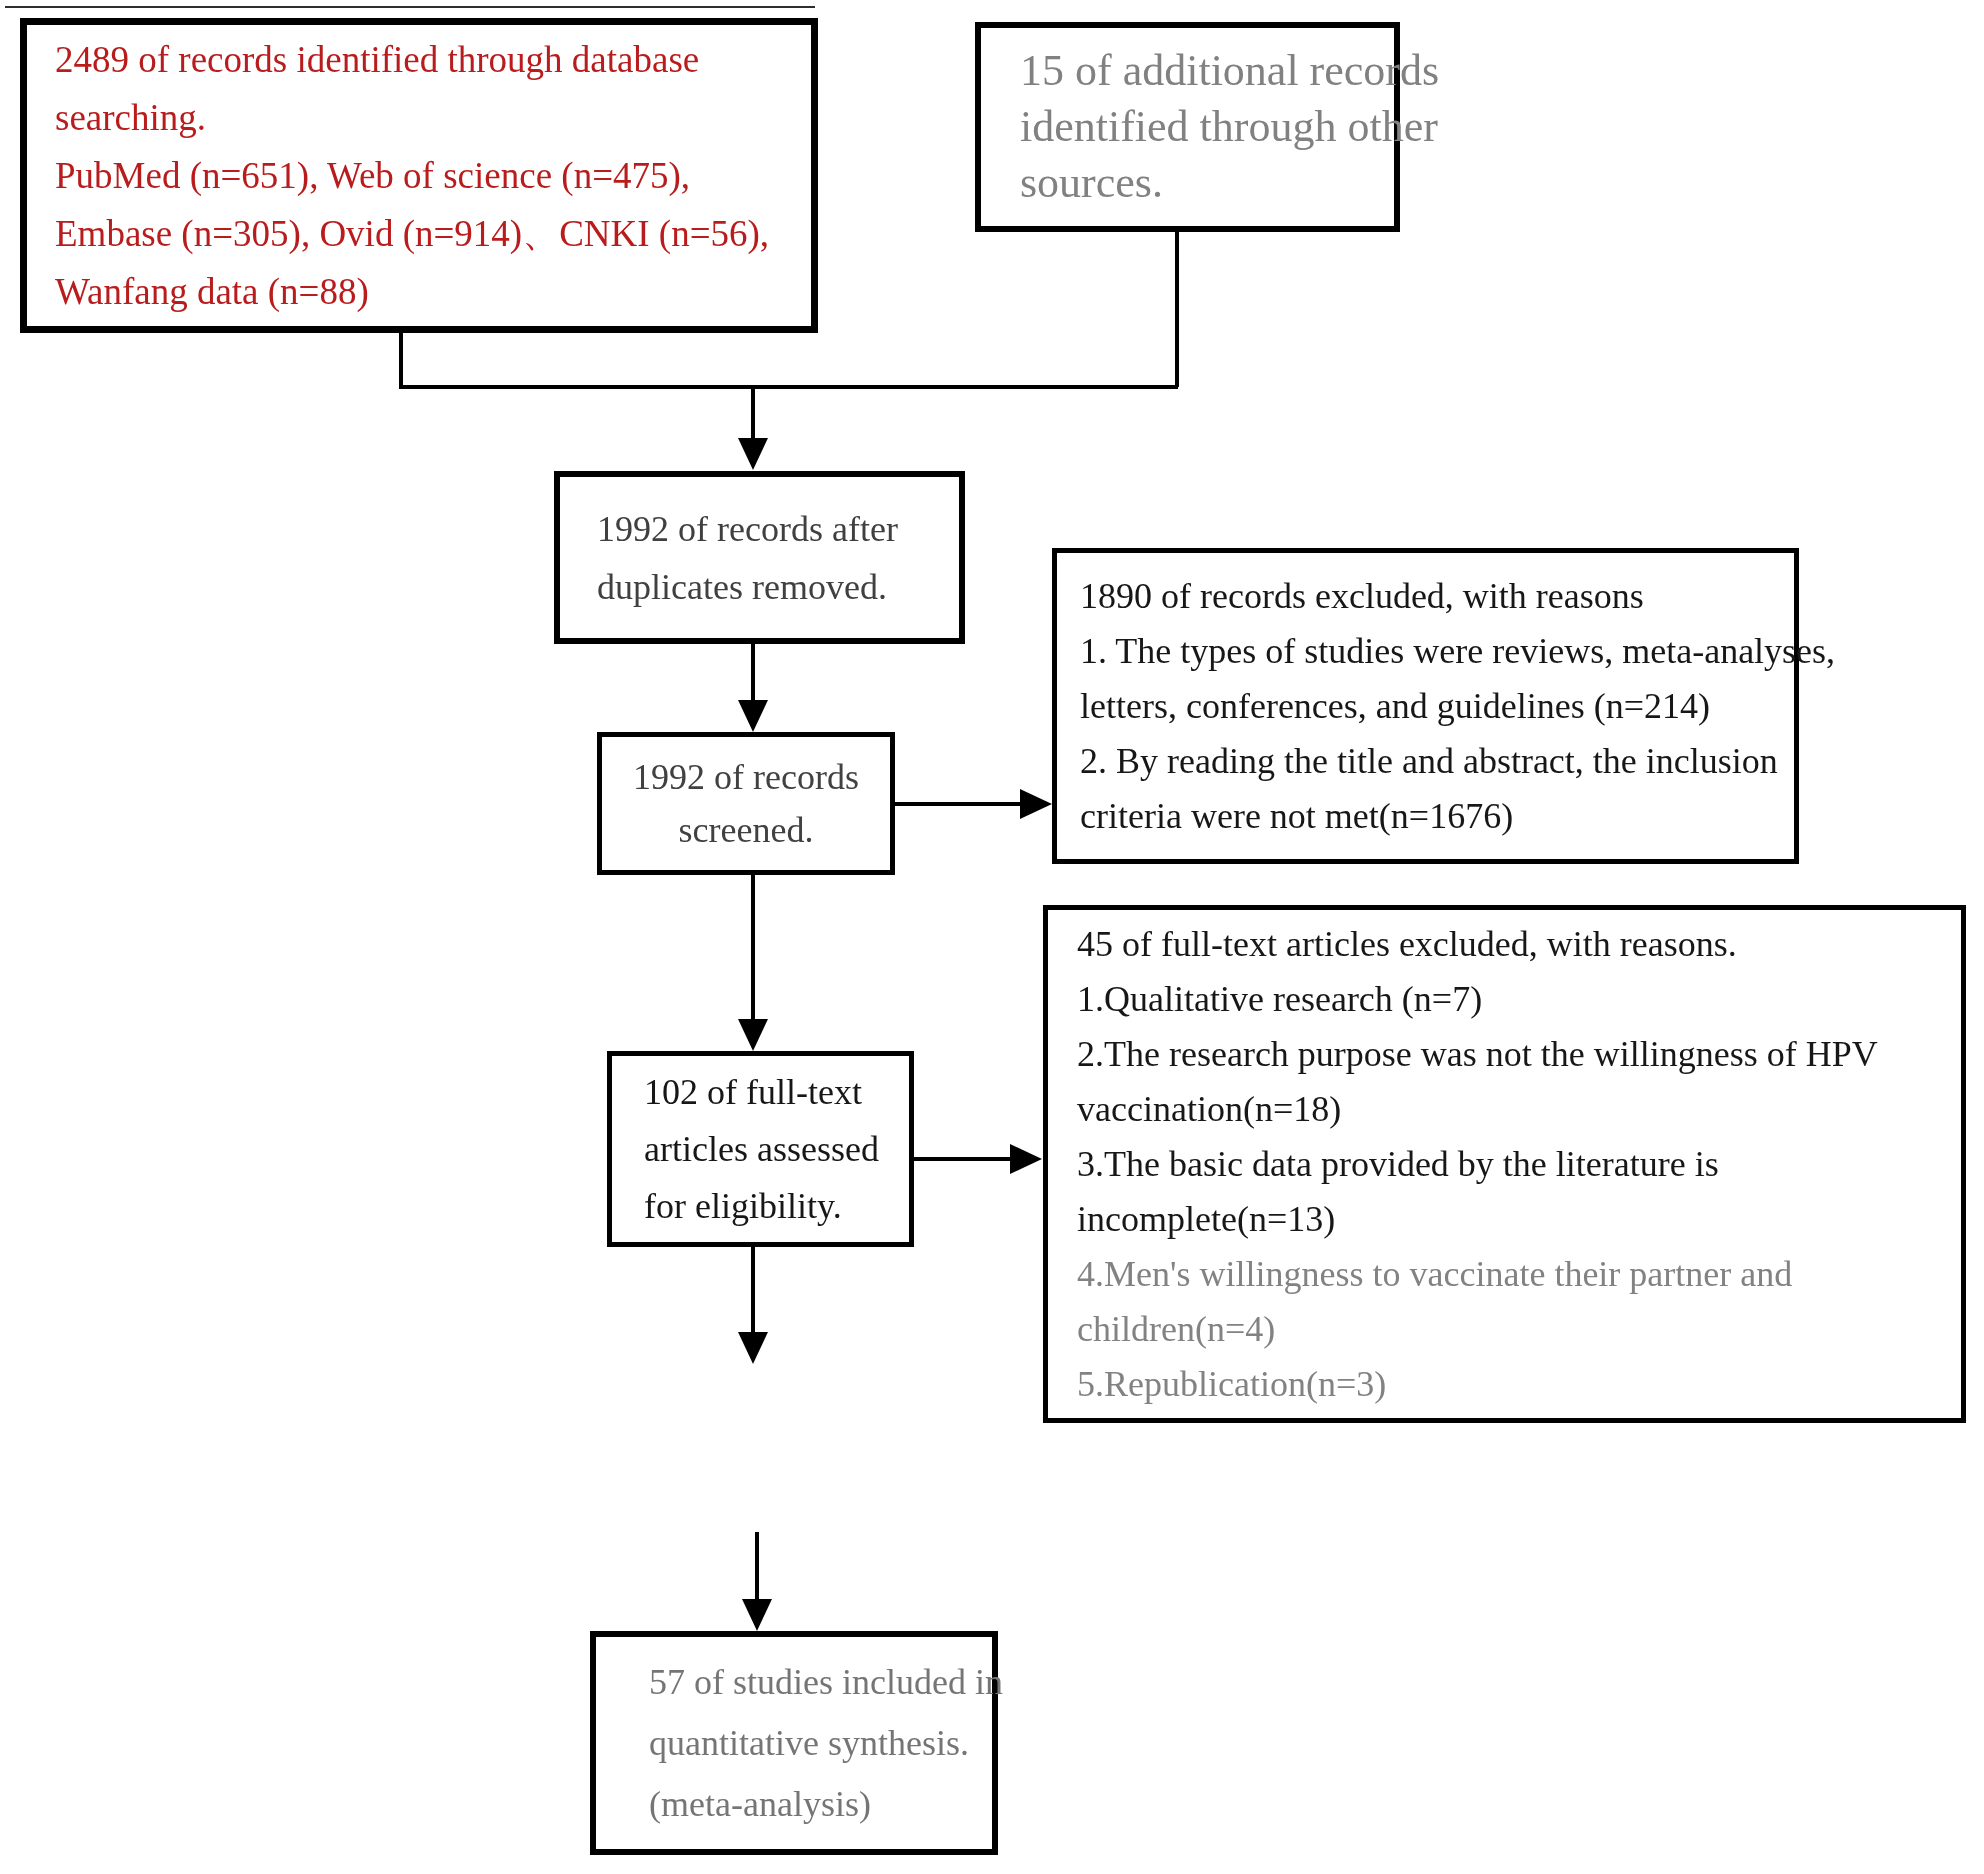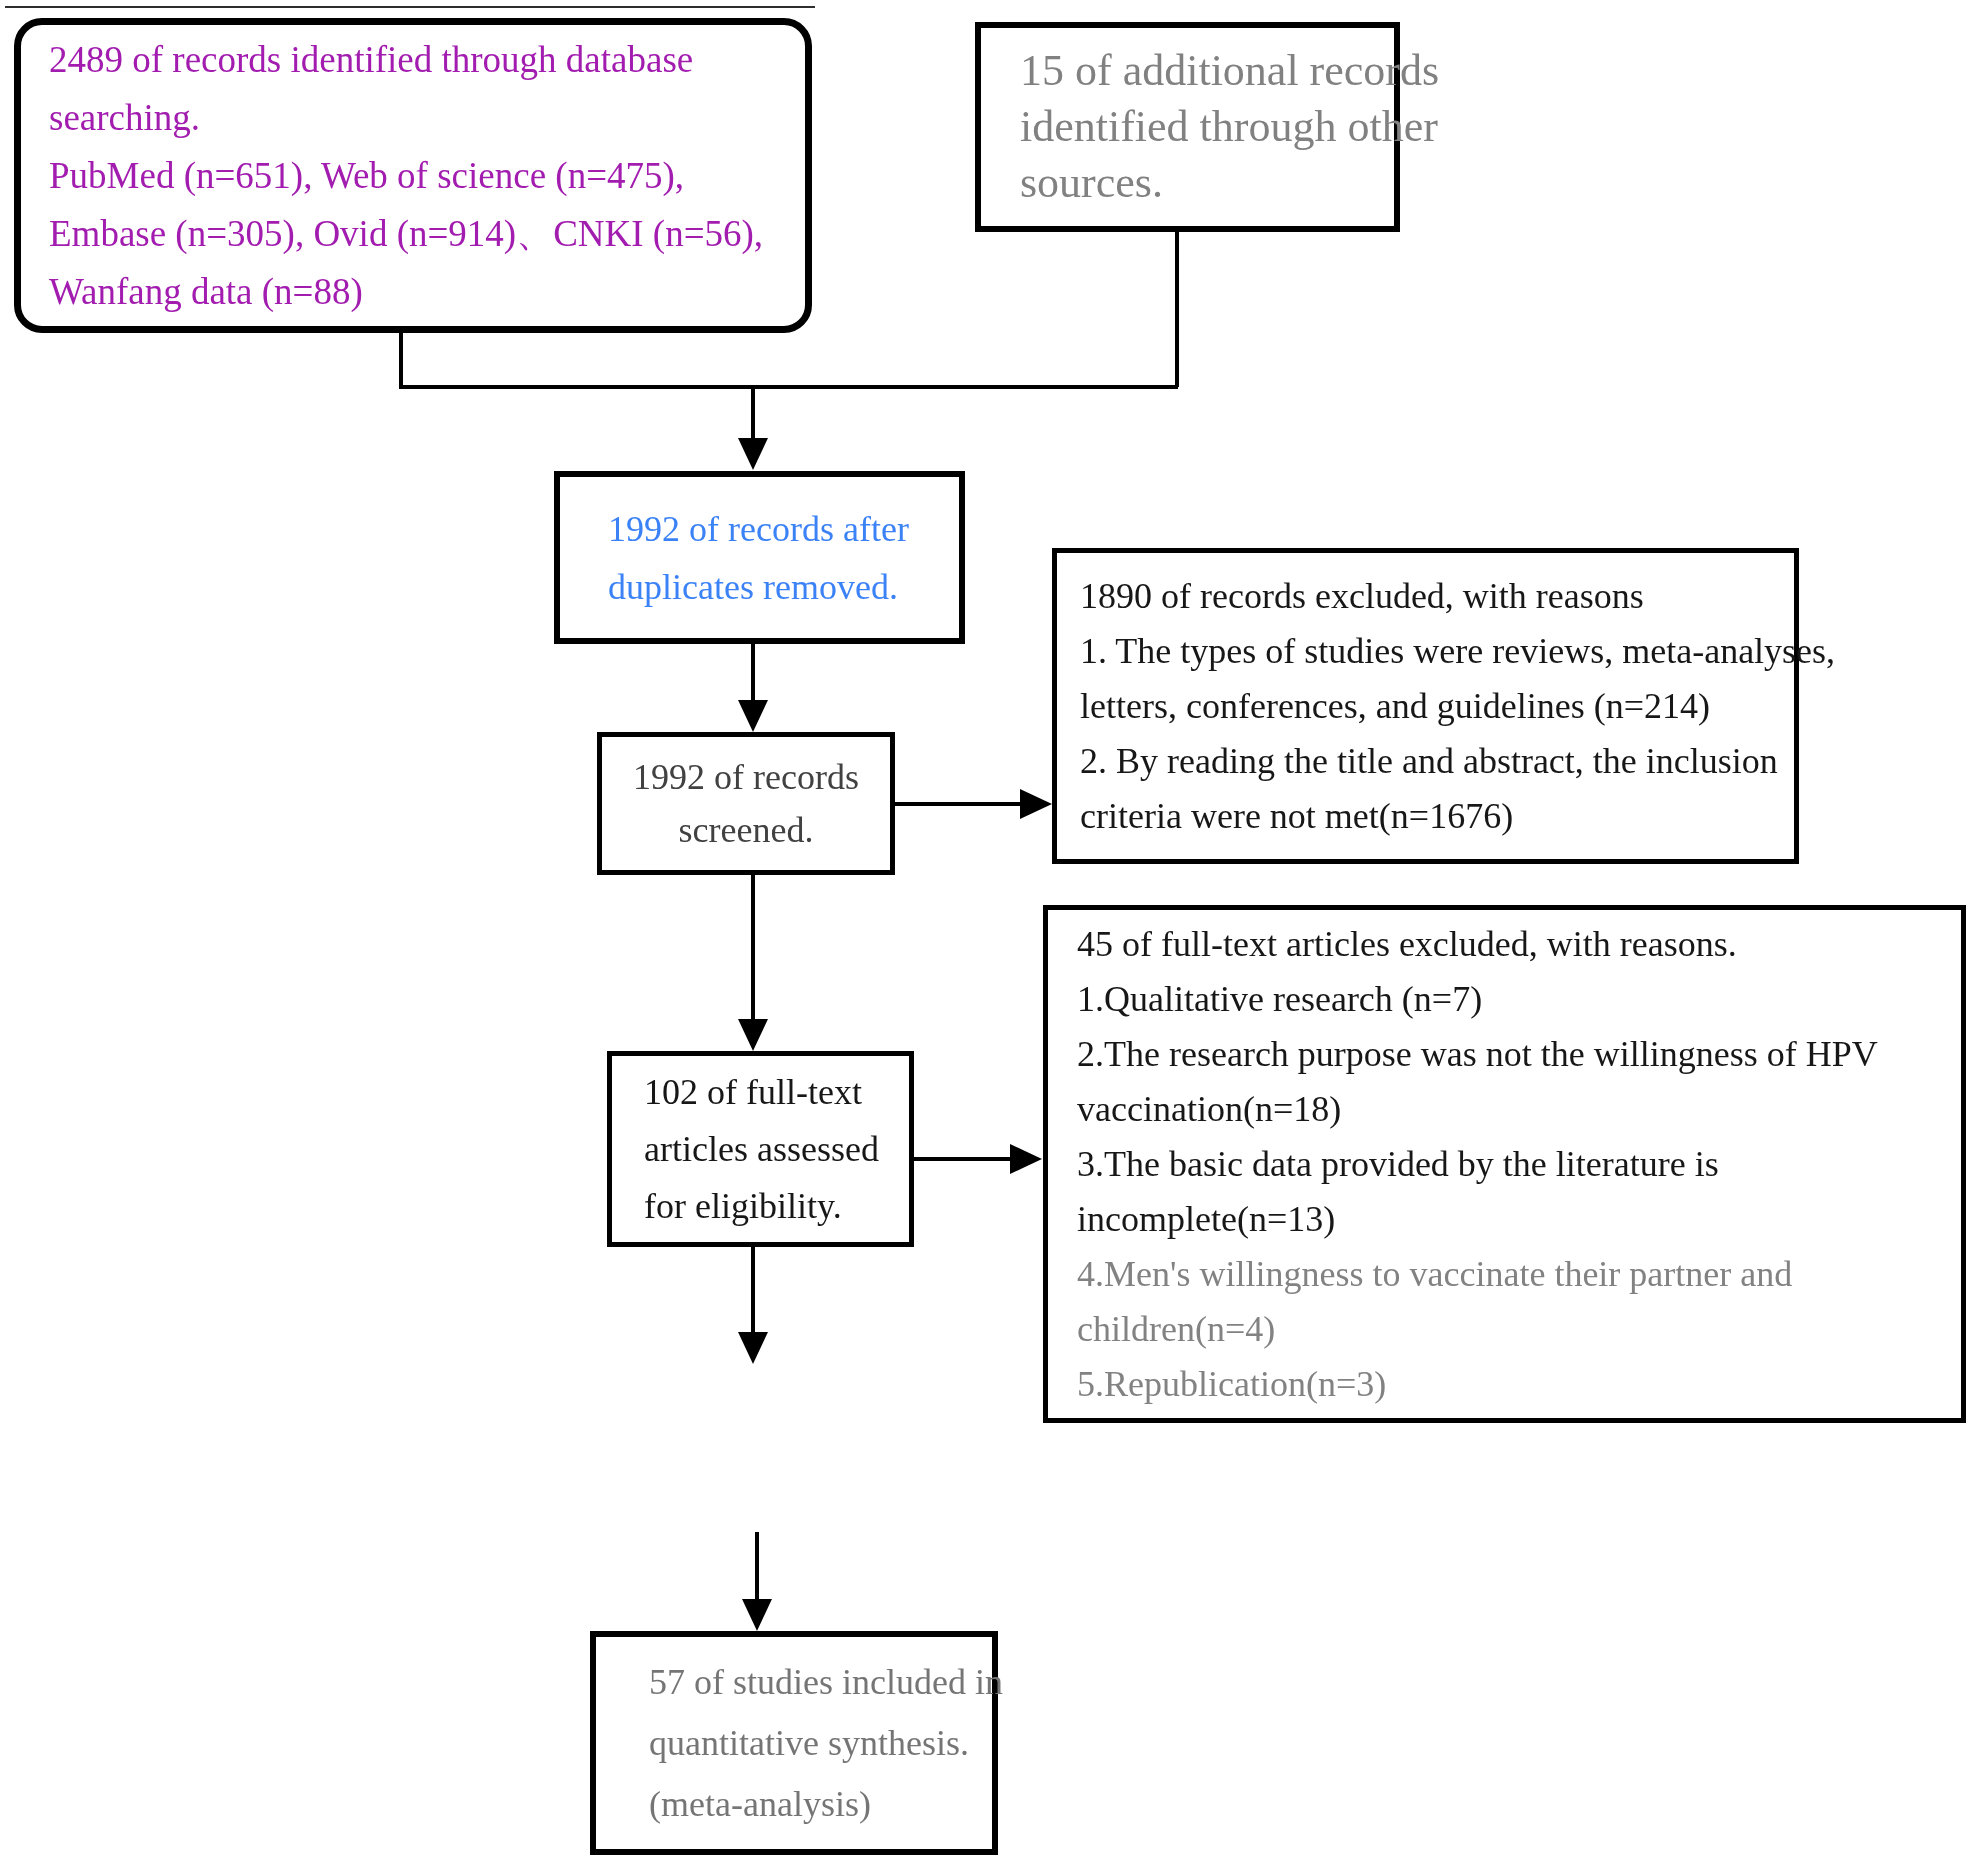--- a/index.html
+++ b/index.html
@@ -6,23 +6,23 @@
   #canvas{
     position:relative;width:1985px;height:1874px;background:#ffffff;
     font-family:"Liberation Serif","DejaVu Serif",serif;color:#1a1a1a;overflow:hidden;
   }
   .box{
     position:absolute;box-sizing:border-box;background:#ffffff;border:5.8px solid #000000;
     display:flex;flex-direction:column;justify-content:center;
   }
   .ln{white-space:nowrap;}
   
-  .b1{left:14px;top:18px;width:798px;height:315px;border-width:7px;padding-left:28px;font-size:37px;line-height:58px;color:#a21caf;border-radius:28px;}
+  .b1{left:20px;top:18px;width:798px;height:315px;border-width:7px;padding-left:28px;font-size:37px;line-height:58px;color:#b91c1c;}
   .b2{left:975px;top:22px;width:425px;height:210px;border-width:6.3px;padding-left:39px;font-size:44px;line-height:56px;color:#818181;}
-  .b3{left:554px;top:471px;width:411px;height:173px;border-width:6.3px;padding-left:48px;font-size:36px;line-height:58px;color:#3b82f6;}
+  .b3{left:554px;top:471px;width:411px;height:173px;border-width:6.3px;padding-left:37px;font-size:36px;line-height:58px;color:#404040;}
   .b4{left:597px;top:732px;width:298px;height:143px;border-width:5.8px;font-size:36px;line-height:53px;color:#414141;text-align:center;}
   .b5{left:1052px;top:548px;width:747px;height:316px;border-width:5.8px;padding-left:23px;font-size:36px;line-height:55px;color:#171717;font-family:Liberation Serif, serif;}
   .b6{left:607px;top:1051px;width:307px;height:196px;border-width:5.8px;padding-left:32px;font-size:36px;line-height:57px;color:#171717;}
   .b7{left:1043px;top:905px;width:923px;height:518px;border-width:5.8px;padding-left:29px;font-size:36px;line-height:55px;color:#171717;}
   .b8{left:566px;top:1364px;width:427px;height:168px;border-width:6.3px;padding-left:23px;font-size:36px;line-height:58px;color:#575757;}
   .b9{left:590px;top:1631px;width:408px;height:224px;border-width:6.3px;padding-left:53px;font-size:36px;line-height:61px;color:#757575;}
   .muted{color:#828282;}
   
   .vl,.hl{position:absolute;background:#000000;}
   .ahd{position:absolute;width:0;height:0;border-left:15.6px solid transparent;border-right:15.6px solid transparent;border-top:32px solid #000000;}

